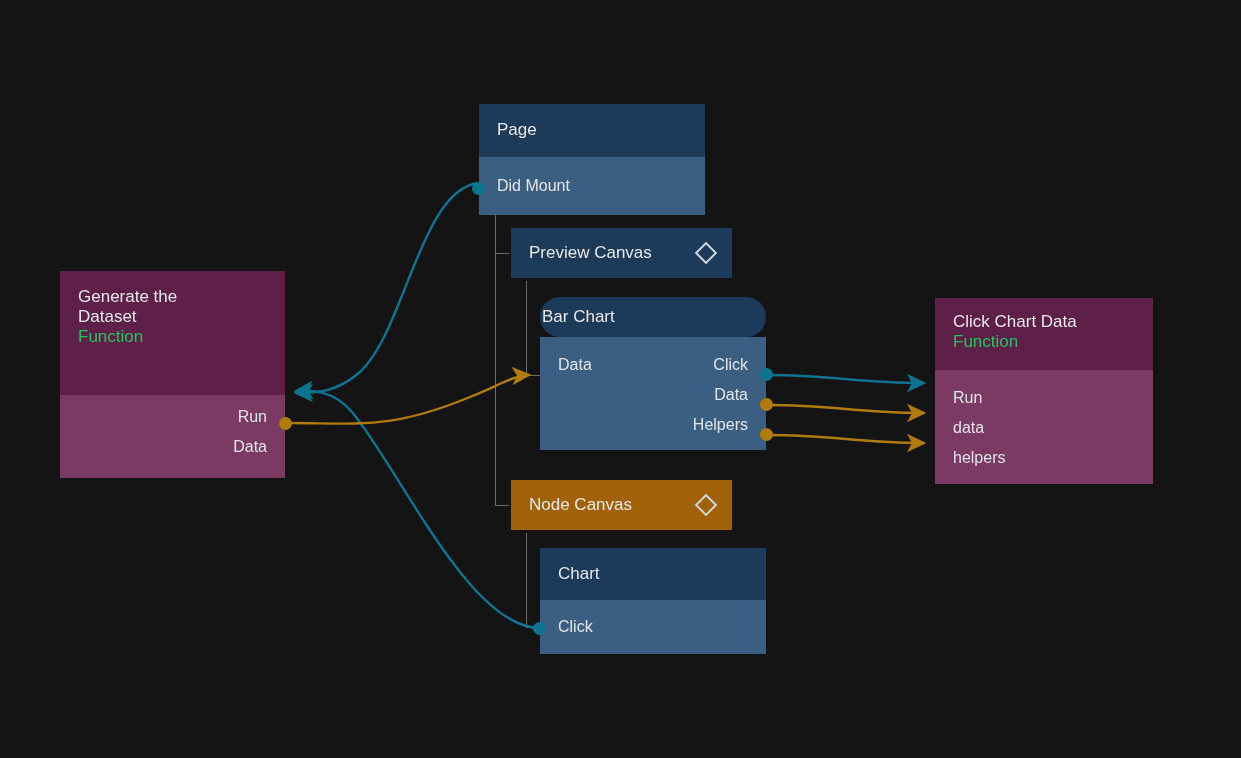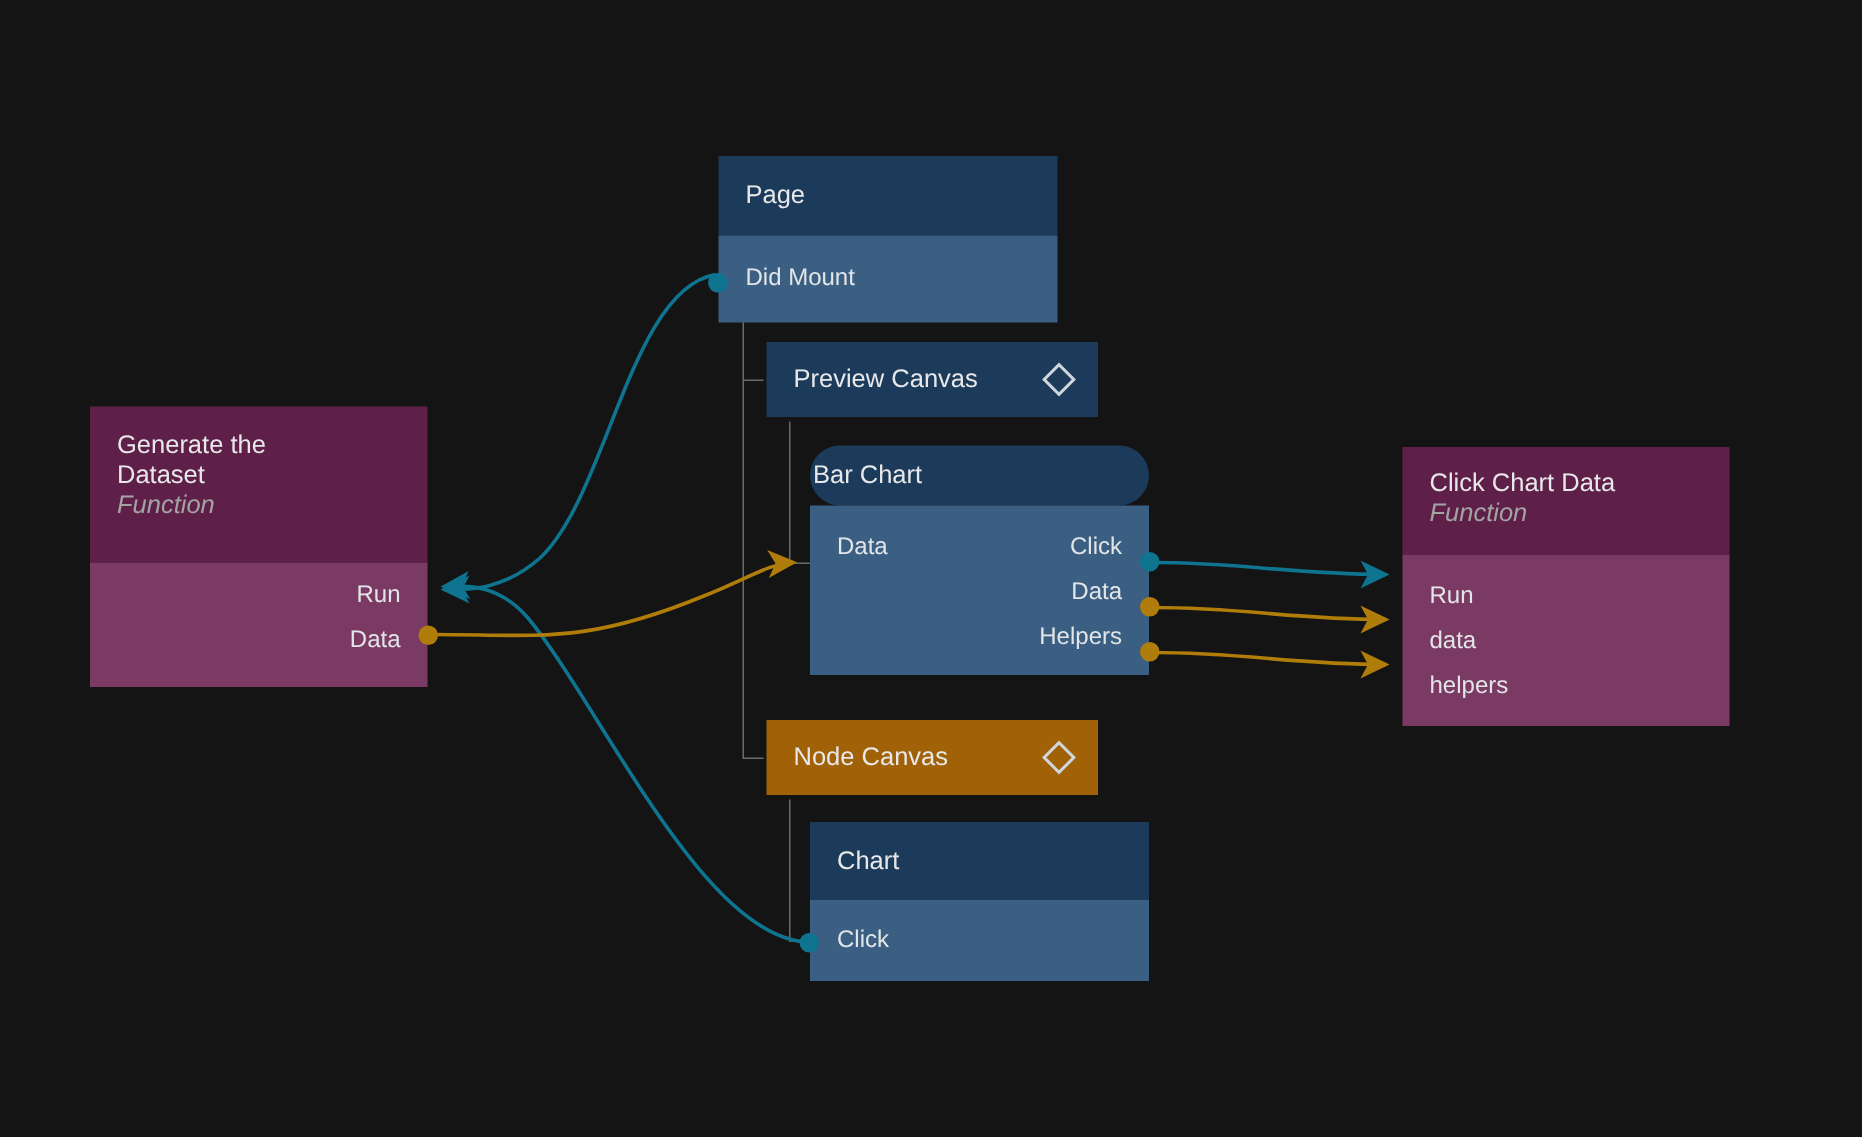--- a/index.html
+++ b/index.html
@@ -58,21 +58,21 @@
   .node-body {
     box-sizing: border-box;
     position: relative;
   }
   
   .n-blue > .node-header { background: #1c3b5a; }
   .n-blue > .node-body   { background: #3b5f82; }
   
   .n-magenta > .node-header { background: #5e2048; }
   .n-magenta > .node-body   { background: #7a3a63; }
-  .n-magenta .node-subtitle { color: #a3a3a3; font-style: italic; }
+  .n-magenta .node-subtitle { color: #22c55e; }
 
   .port-row {
     position: relative;
     display: flex;
     align-items: center;
     box-sizing: border-box;
     height: 30px;
   }
   .port-row.left  { justify-content: flex-start; }
   .port-row.right { justify-content: flex-end; }
@@ -205,21 +205,21 @@
     </div>
     <div class="node-body" style="height:54px; padding:0 18px;">
       <div class="port-row left" style="height:54px;">
         <span class="port-label">Click</span>
       </div>
     </div>
     <div class="dot" style="left:-7px; top:74px; background:#0e7490;"></div>
   </div>
 
   <div class="node n-magenta" style="left:60px; top:271px; width:225px;">
-    <div class="node-header" style="height:104px; padding:16px 18px 0 18px; align-items:flex-start;">
+    <div class="node-header" style="height:124px; padding:16px 18px 0 18px; align-items:flex-start;">
       <div class="title-wrap">
         <span class="node-title">Generate the
 Dataset</span>
         <span class="node-subtitle">Function</span>
       </div>
     </div>
     <div class="node-body" style="height:83px; padding:7px 18px 0 18px;">
       <div class="port-row right">
         <span class="port-label">Run</span>
       </div>

